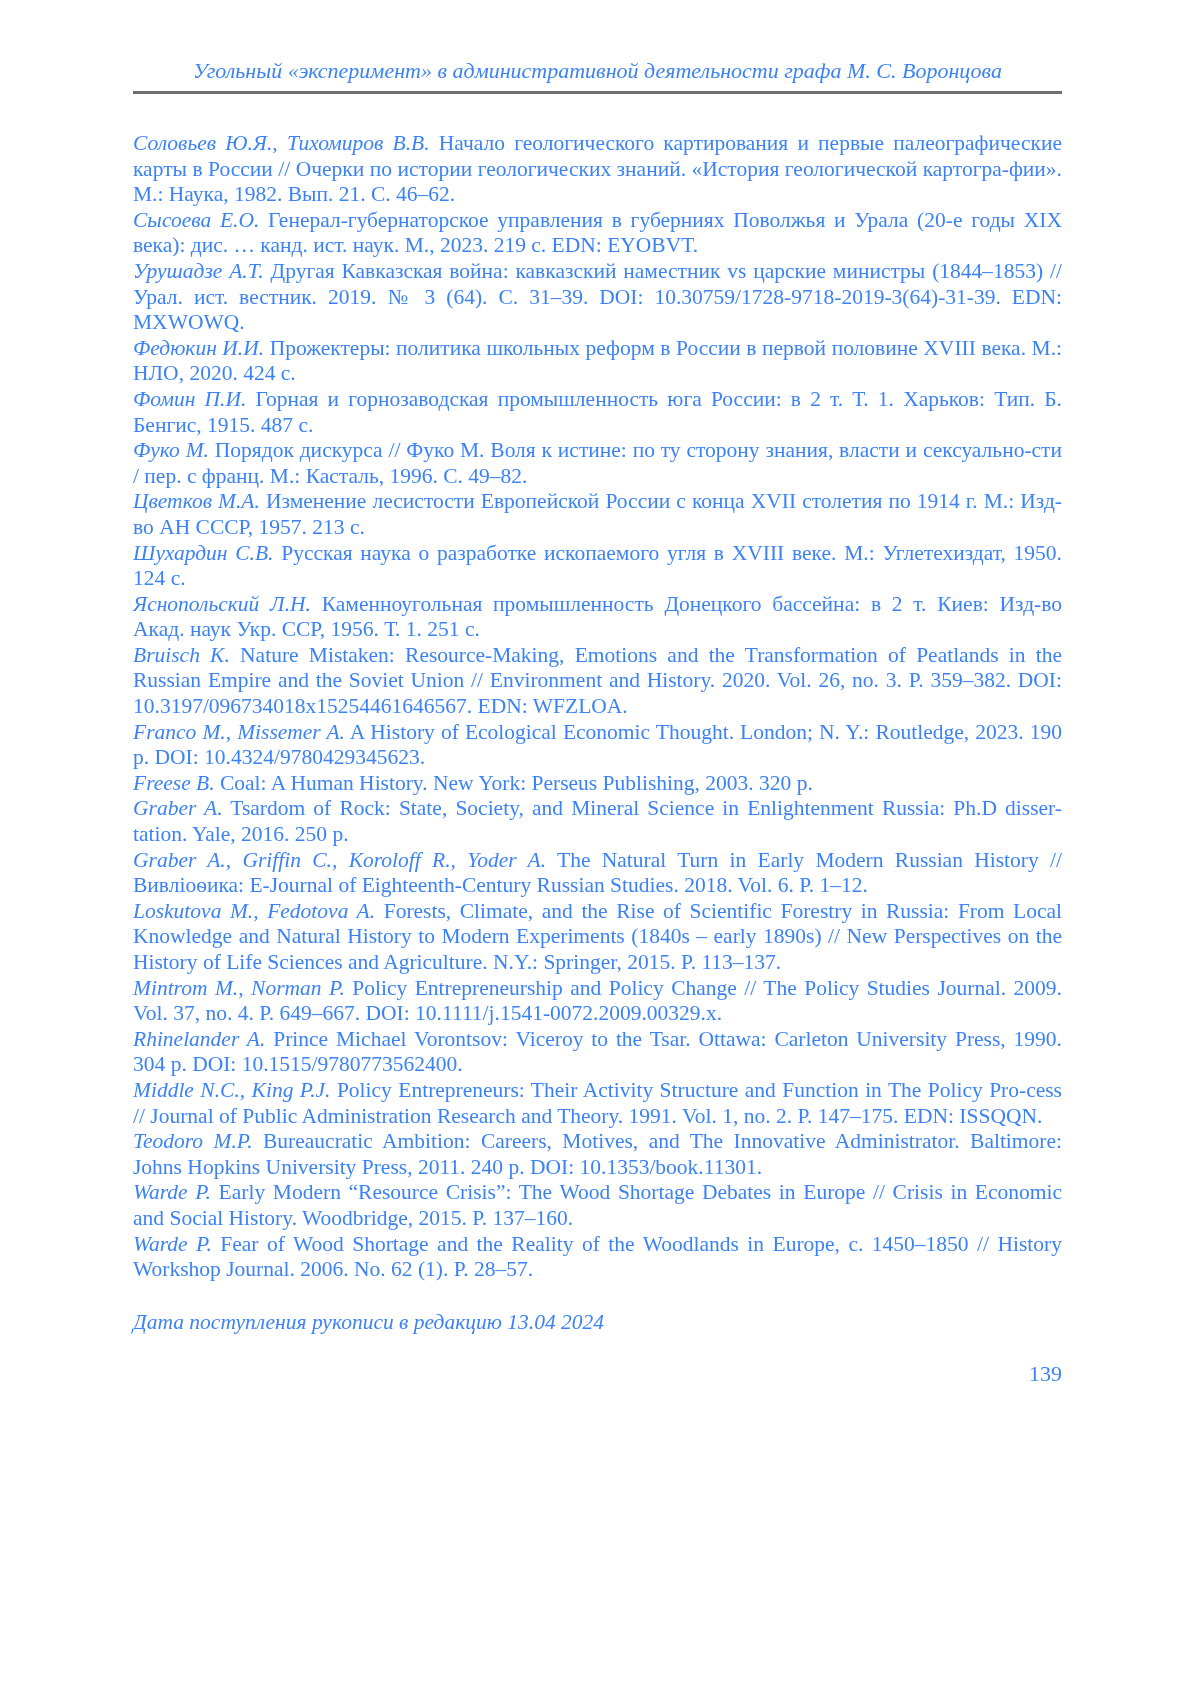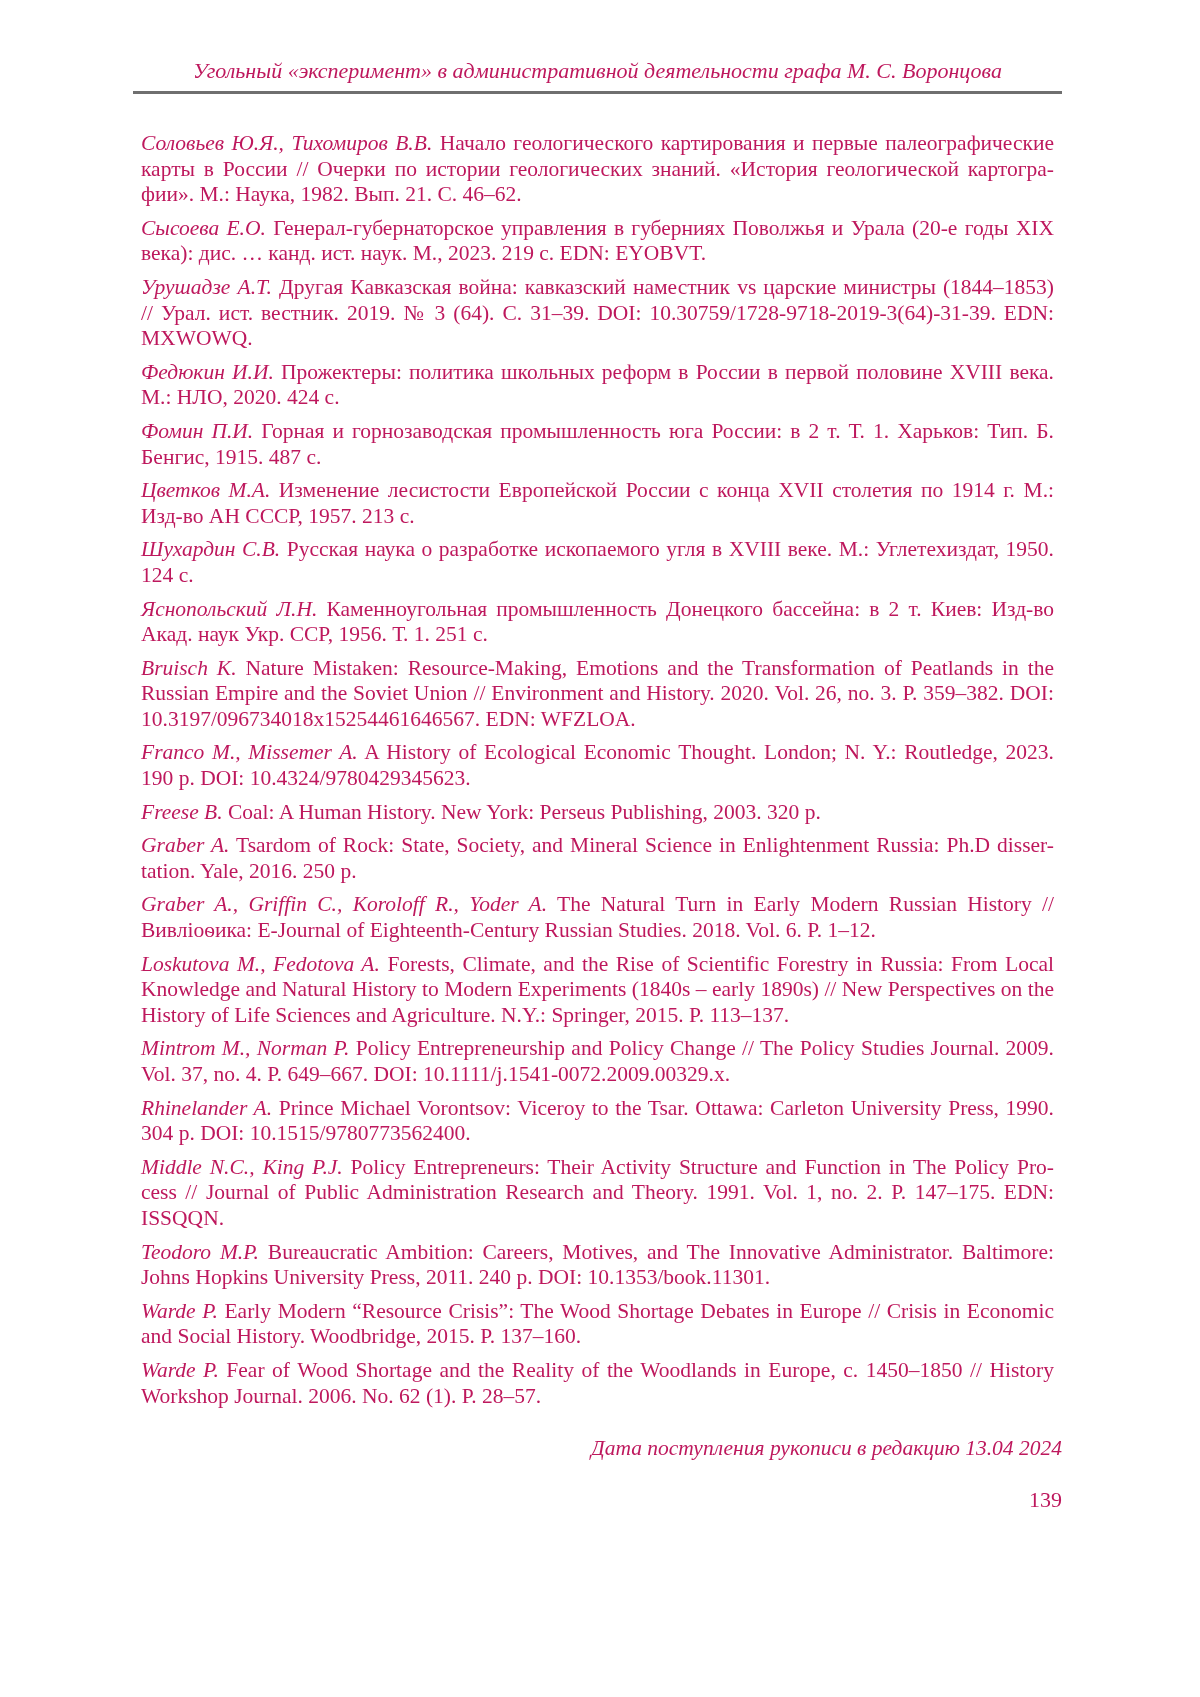--- a/index.html
+++ b/index.html
@@ -1,21 +1,21 @@
 <!DOCTYPE html>
 <html><head>
 <meta charset="utf-8">
 <style>
   html, body { margin: 0; padding: 0; background: #ffffff; }
   .page {
     position: relative;
     width: 1200px;
     height: 1697px;
     background: #ffffff;
-    color: #be185d;
+    color: #3b82f6;
     font-family: "Liberation Serif", "DejaVu Serif", serif;
     overflow: hidden;
   }
   .content {
     position: absolute;
     left: 133px;
     top: 0;
     width: 929px;
   }
   .running-head {
@@ -31,24 +31,24 @@
     height: 3px;
     background: #6f6f6f;
     border: none;
   }
   .refs {
     margin-top: 37px;
     font-size: 21.5px;
     line-height: 25.6px;
     text-align: justify;
   }
-  .ref { margin: 8px; padding: 0; }
+  .ref { margin: 0; padding: 0; }
   .submission-note {
     margin-top: 26px;
-    text-align: right;
+    text-align: left;
     font-style: italic;
     font-size: 21.5px;
     line-height: 26px;
   }
   .page-number {
     margin-top: 26px;
     text-align: right;
     font-size: 22px;
     line-height: 26px;
   }
@@ -60,20 +60,21 @@
   <div class="content">
     <div class="running-head">Угольный «эксперимент» в административной деятельности графа М. С. Воронцова</div>
     <div class="head-rule"></div>
 
     <div class="refs">
         <p class="ref"><i>Соловьев Ю.Я., Тихомиров В.В.</i><span> Начало геологического картирования и первые палеографические карты в России // Очерки по истории геологических знаний. «История геологической картогра-фии». М.: Наука, 1982. Вып. 21. С. 46–62.</span></p>
         <p class="ref"><i>Сысоева Е.О.</i><span> Генерал-губернаторское управления в губерниях Поволжья и Урала (20-е годы XIX века): дис. … канд. ист. наук. М., 2023. 219 с. EDN: EYOBVT.</span></p>
         <p class="ref"><i>Урушадзе А.Т.</i><span> Другая Кавказская война: кавказский наместник vs царские министры (1844–1853) // Урал. ист. вестник. 2019. № 3 (64). С. 31–39. DOI: 10.30759/1728-9718-2019-3(64)-31-39. EDN: MXWOWQ.</span></p>
         <p class="ref"><i>Федюкин И.И.</i><span> Прожектеры: политика школьных реформ в России в первой половине XVIII века. М.: НЛО, 2020. 424 с.</span></p>
         <p class="ref"><i>Фомин П.И.</i><span> Горная и горнозаводская промышленность юга России: в 2 т. Т. 1. Харьков: Тип. Б. Бенгис, 1915. 487 с.</span></p>
+        <p class="ref"><i>Фуко М.</i><span> Порядок дискурса // Фуко М. Воля к истине: по ту сторону знания, власти и сексуально-сти / пер. с франц. М.: Касталь, 1996. С. 49–82.</span></p>
         <p class="ref"><i>Цветков М.А.</i><span> Изменение лесистости Европейской России с конца XVII столетия по 1914 г. М.: Изд-во АН СССР, 1957. 213 с.</span></p>
         <p class="ref"><i>Шухардин С.В.</i><span> Русская наука о разработке ископаемого угля в XVIII веке. М.: Углетехиздат, 1950. 124 с.</span></p>
         <p class="ref"><i>Яснопольский Л.Н.</i><span> Каменноугольная промышленность Донецкого бассейна: в 2 т. Киев: Изд-во Акад. наук Укр. ССР, 1956. Т. 1. 251 с.</span></p>
         <p class="ref"><i>Bruisch K.</i><span> Nature Mistaken: Resource-Making, Emotions and the Transformation of Peatlands in the Russian Empire and the Soviet Union // Environment and History. 2020. Vol. 26, no. 3. P. 359–382. DOI: 10.3197/096734018x15254461646567. EDN: WFZLOA.</span></p>
         <p class="ref"><i>Franco M., Missemer A.</i><span> A History of Ecological Economic Thought. London; N. Y.: Routledge, 2023. 190 p. DOI: 10.4324/9780429345623.</span></p>
         <p class="ref"><i>Freese B.</i><span> Coal: A Human History. New York: Perseus Publishing, 2003. 320 p.</span></p>
         <p class="ref"><i>Graber A.</i><span> Tsardom of Rock: State, Society, and Mineral Science in Enlightenment Russia: Ph.D disser-tation. Yale, 2016. 250 p.</span></p>
         <p class="ref"><i>Graber A., Griffin C., Koroloff R., Yoder A.</i><span> The Natural Turn in Early Modern Russian History // Вивліоѳика: E-Journal of Eighteenth-Century Russian Studies. 2018. Vol. 6. P. 1–12.</span></p>
         <p class="ref"><i>Loskutova M., Fedotova A.</i><span> Forests, Climate, and the Rise of Scientific Forestry in Russia: From Local Knowledge and Natural History to Modern Experiments (1840s – early 1890s) // New Perspectives on the History of Life Sciences and Agriculture. N.Y.: Springer, 2015. P. 113–137.</span></p>
         <p class="ref"><i>Mintrom M., Norman P.</i><span> Policy Entrepreneurship and Policy Change // The Policy Studies Journal. 2009. Vol. 37, no. 4. P. 649–667. DOI: 10.1111/j.1541-0072.2009.00329.x.</span></p>

